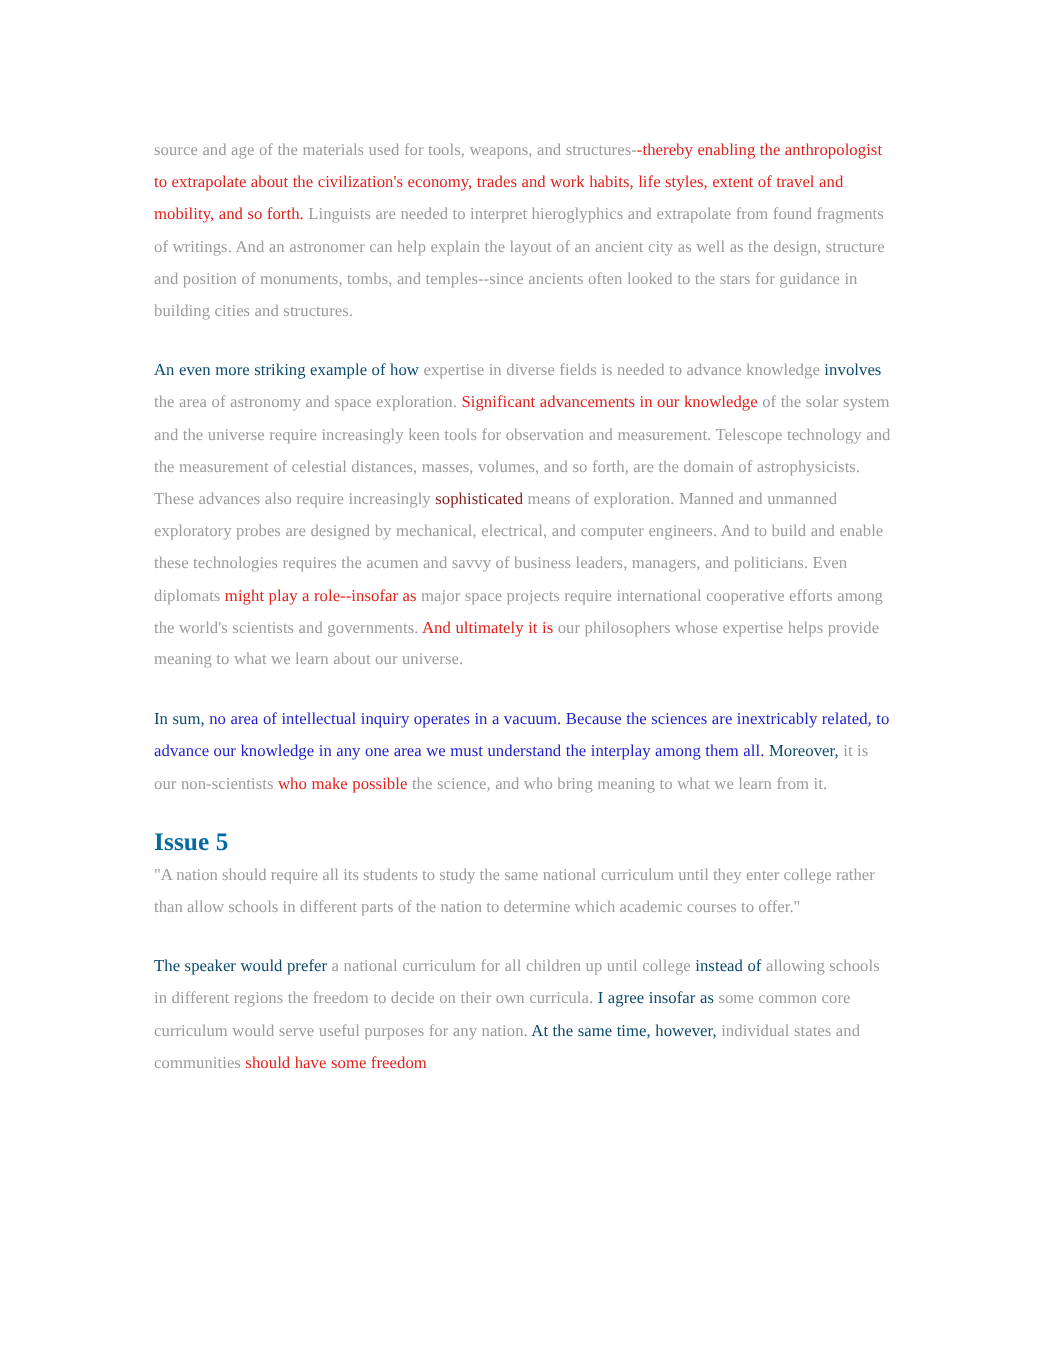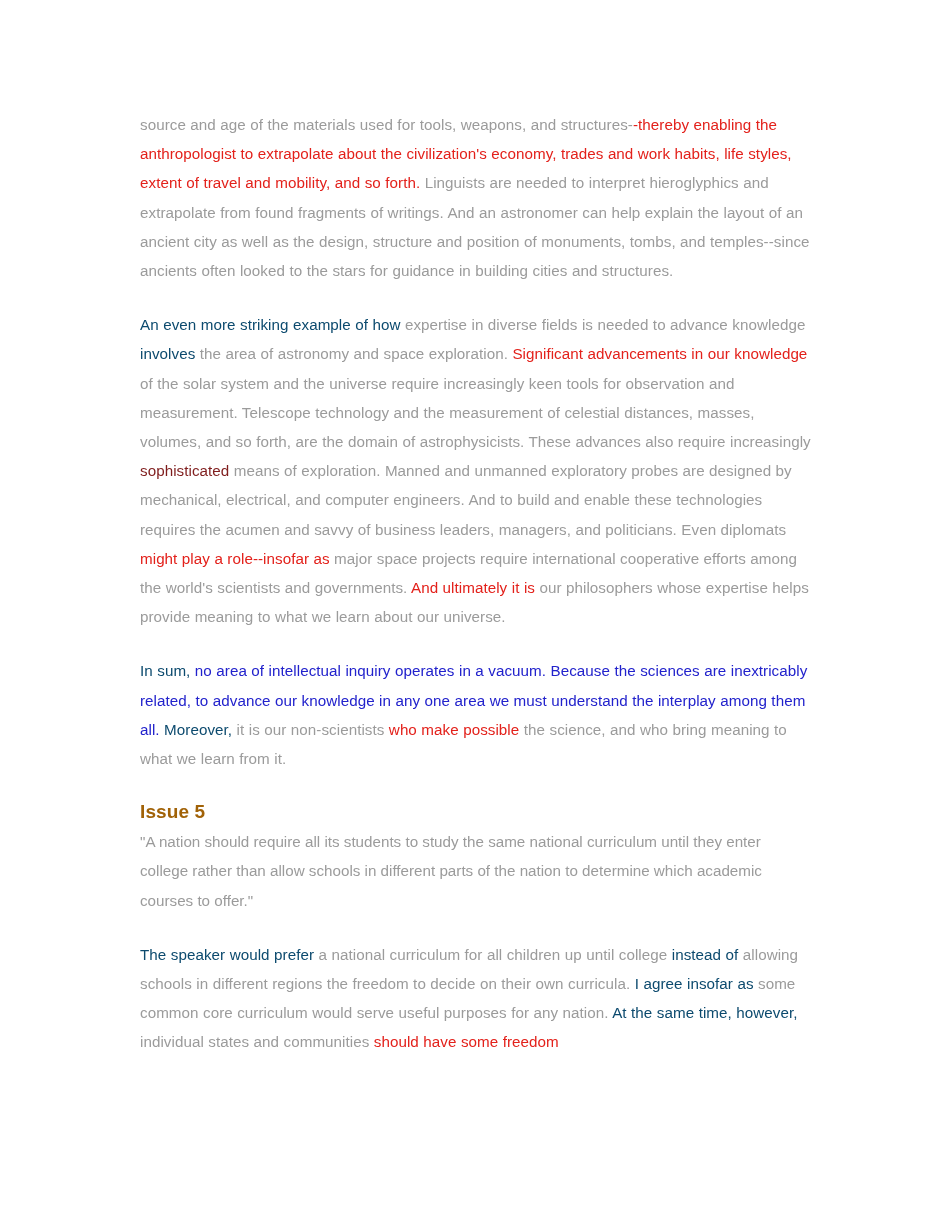--- a/index.html
+++ b/index.html
@@ -10,42 +10,43 @@
   body {
     width: 950px;
     height: 1230px;
     font-family: "Liberation Sans", "DejaVu Sans", sans-serif;
     overflow: hidden;
     position: relative;
   }
   .page {
     position: absolute;
     left: 140px;
-    top: 0;
+    top: 12px;
     width: 672px;
+    font-family: Liberation Serif, serif;
   }
   .doc-body {
     padding-top: 110px;
   }
   p.para {
     margin: 0 0 25px 0;
     font-size: 15.2px;
     line-height: 29.2px;
     color: #9b9b9b;
     text-align: left;
     letter-spacing: 0.05px;
     word-spacing: 0.2px;
   }
   h2.issue-heading {
     margin: 0 0 1px 0;
     padding: 0;
-    font-size: 19px;
+    font-size: 23px;
     line-height: 28px;
     font-weight: bold;
-    color: #a16207;
+    color: #0369a1;
     letter-spacing: 0.1px;
   }
   .quote-para {
     margin: 0 0 25px 0;
     font-size: 15.2px;
     line-height: 29.2px;
     color: #9b9b9b;
   }
   .c-red   { color: #e3211b; }
   .c-teal  { color: #0c4a6e; }

